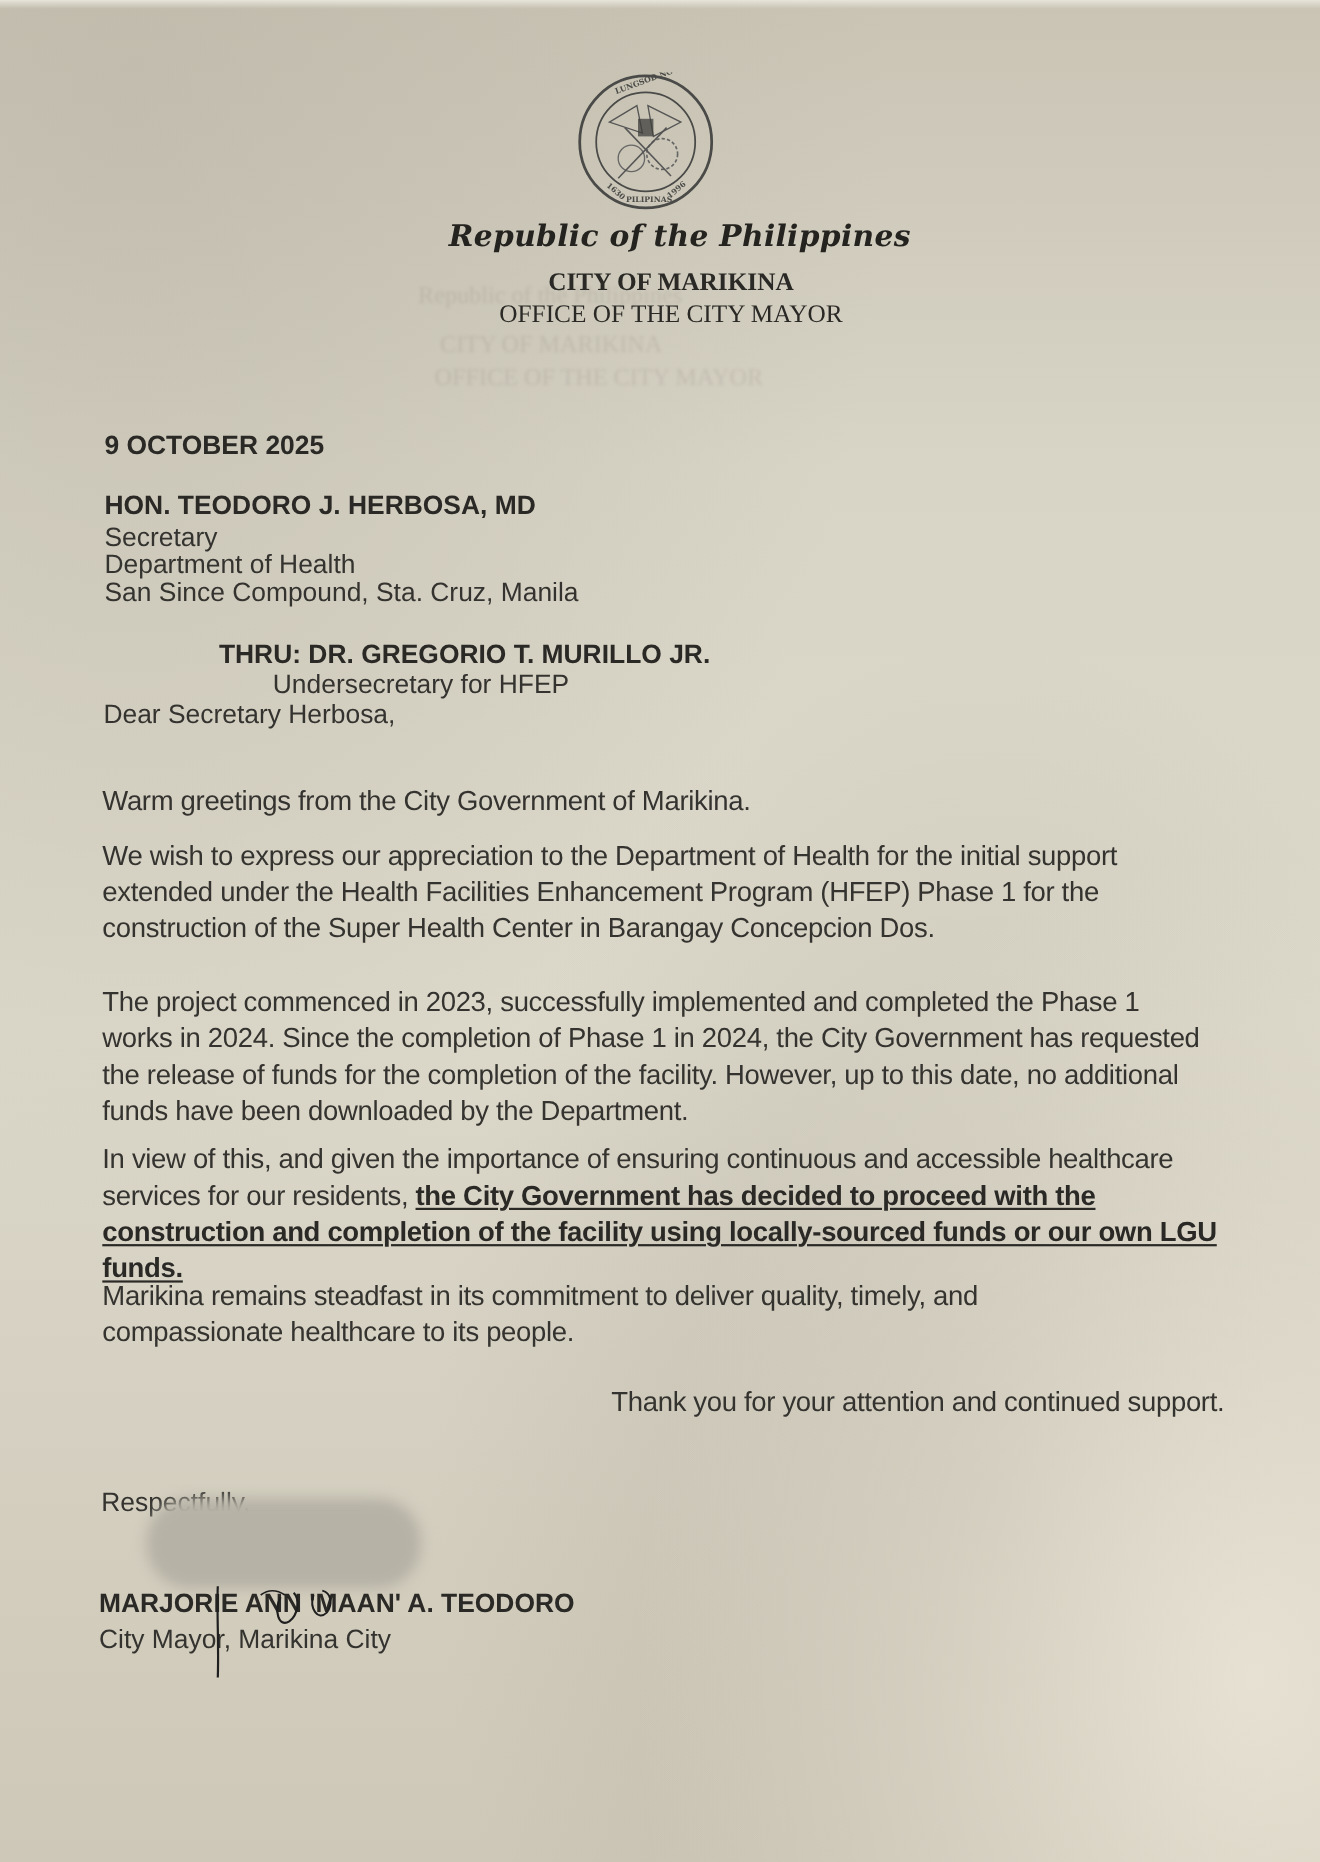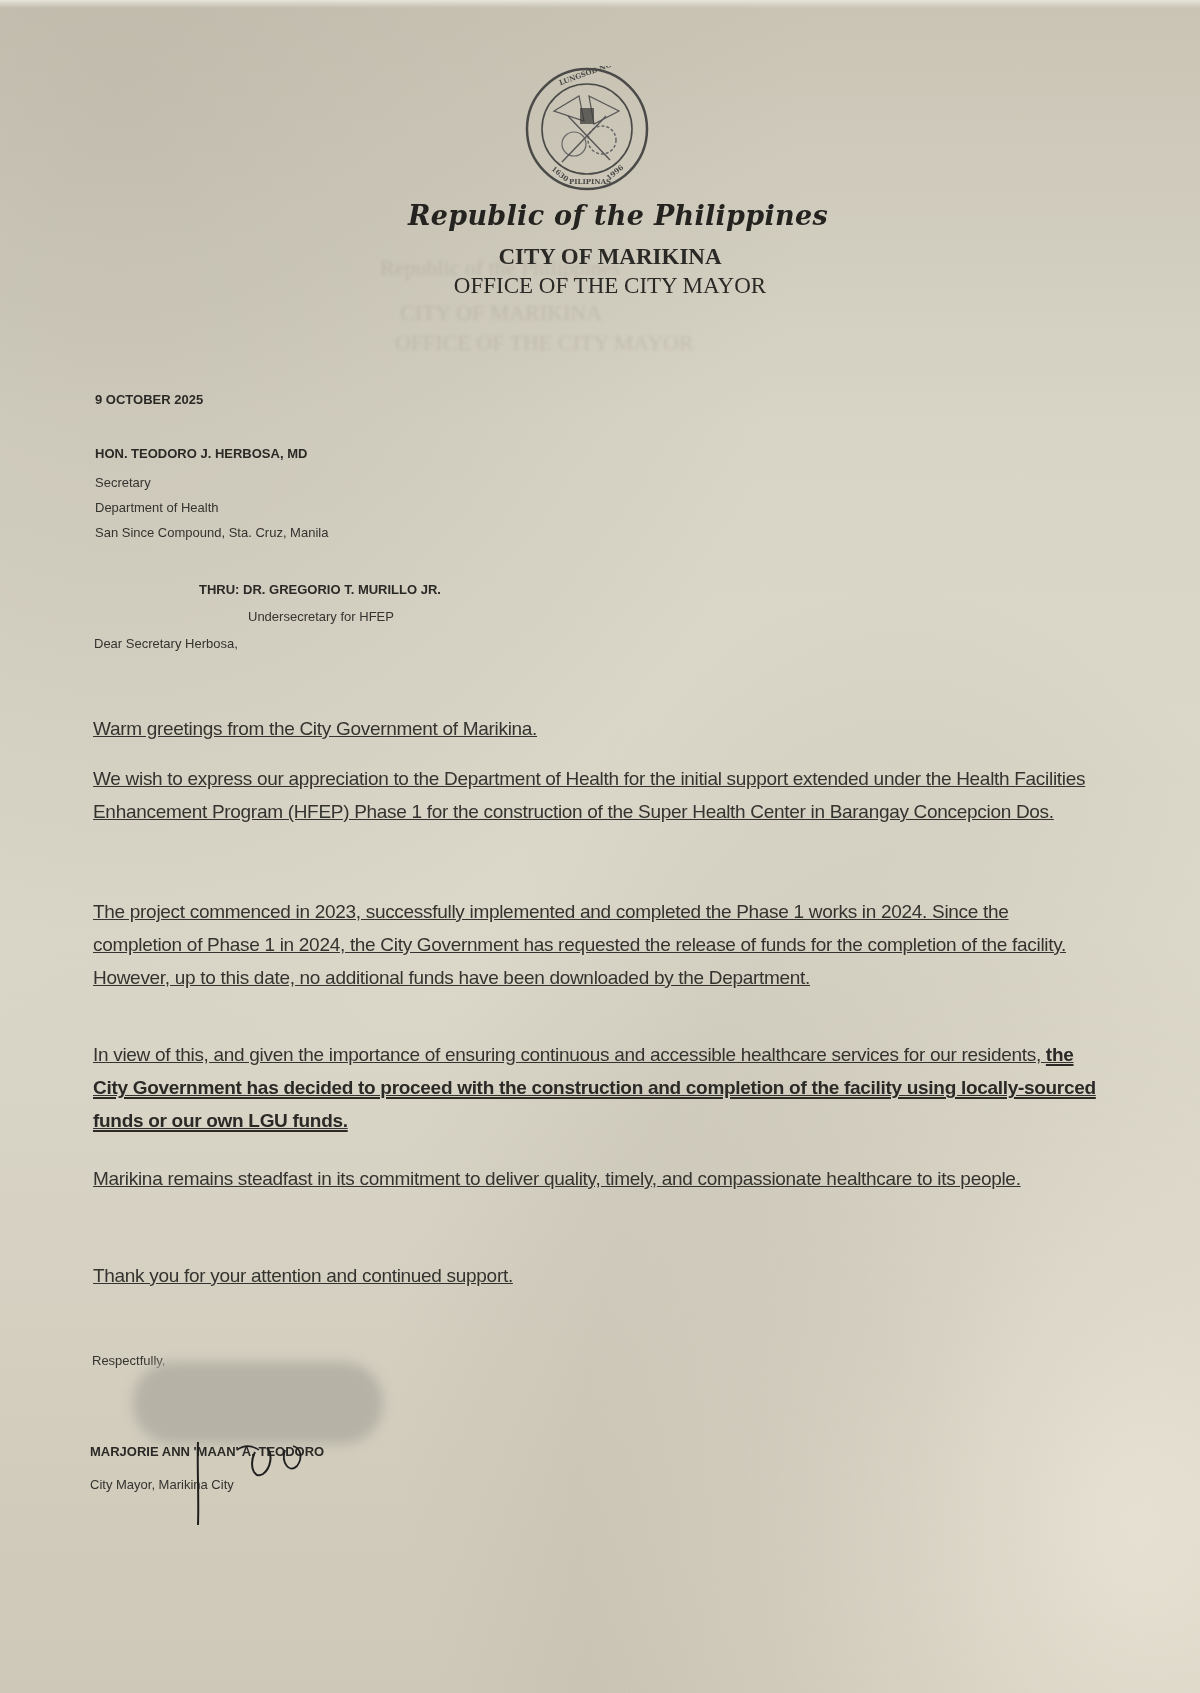--- a/index.html
+++ b/index.html
@@ -62,35 +62,34 @@
     .ghost {
       position: absolute;
       color: rgba(80,78,70,0.12);
       font-size: 22px;
       font-family: "Liberation Serif", serif;
       filter: blur(1.5px);
     }
     .txt {
       position: absolute;
       font-family: "Liberation Sans", "DejaVu Sans", sans-serif;
-      font-size: 13px;
+      font-size: 24px;
       color: #34332f;
       white-space: nowrap;
     }
     .b { font-weight: bold; color: #2a2926; }
     .para {
       position: absolute;
       left: 93px;
       width: 1020px;
       font-family: "Liberation Sans", "DejaVu Sans", sans-serif;
-      font-size: 19px;
+      font-size: 25px;
       line-height: 33px;
       color: #34332f;
       letter-spacing: -0.3px;
-      text-decoration: underline;
     }
     .para .ul {
       font-weight: bold;
       text-decoration: underline;
       text-decoration-thickness: 2px;
       text-underline-offset: 3px;
       color: #2a2926;
     }
     .redact {
       position: absolute;
@@ -149,21 +148,21 @@
 <div class="txt b" style="left:171px; top:582px;margin-left:28px;">THRU: DR. GREGORIO T. MURILLO JR.</div>
 <div class="txt" style="left:248px; top:609px;">Undersecretary for HFEP</div>
 
 <div class="txt" style="left:94px; top:636px;">Dear Secretary Herbosa,</div>
 
 <div class="para" style="top:712px;">Warm greetings from the City Government of Marikina.</div>
 <div class="para" style="top:762px; width:1010px;">We wish to express our appreciation to the Department of Health for the initial support extended under the Health Facilities Enhancement Program (HFEP) Phase 1 for the construction of the Super Health Center in Barangay Concepcion Dos.</div>
 <div class="para" style="top:883px; width:1000px;margin-top:12px;">The project commenced in 2023, successfully implemented and completed the Phase 1 works in 2024. Since the completion of Phase 1 in 2024, the City Government has requested the release of funds for the completion of the facility. However, up to this date, no additional funds have been downloaded by the Department.</div>
 <div class="para" style="top:1038px; width:1020px;"><span>In view of this, and given the importance of ensuring continuous and accessible healthcare services for our residents, </span><span class="ul">the City Government has decided to proceed with the construction and completion of the facility using locally-sourced funds or our own LGU funds.</span></div>
 <div class="para" style="top:1162px; width:960px;">Marikina remains steadfast in its commitment to deliver quality, timely, and compassionate healthcare to its people.</div>
-<div class="para" style="top:1259px;">Thank you for your attention and continued support.</div>
+<div class="para" style="top:1259px;text-align:right;">Thank you for your attention and continued support.</div>
 
 <div class="txt" style="left:92px; top:1322px;margin-top:31px;">Respectfully,</div>
 
 <div class="redact"></div>
 
 <div class="txt b" style="left:90px; top:1444px;">MARJORIE ANN 'MAAN' A. TEODORO</div>
 <div class="txt" style="left:90px; top:1477px;">City Mayor, Marikina City</div>
 
 <svg class="sig" viewBox="0 0 160 90">
   <path d="M 13 2 C 12 25, 14 55, 13 85" fill="none" stroke="#1f1f1f" stroke-width="2"></path>

